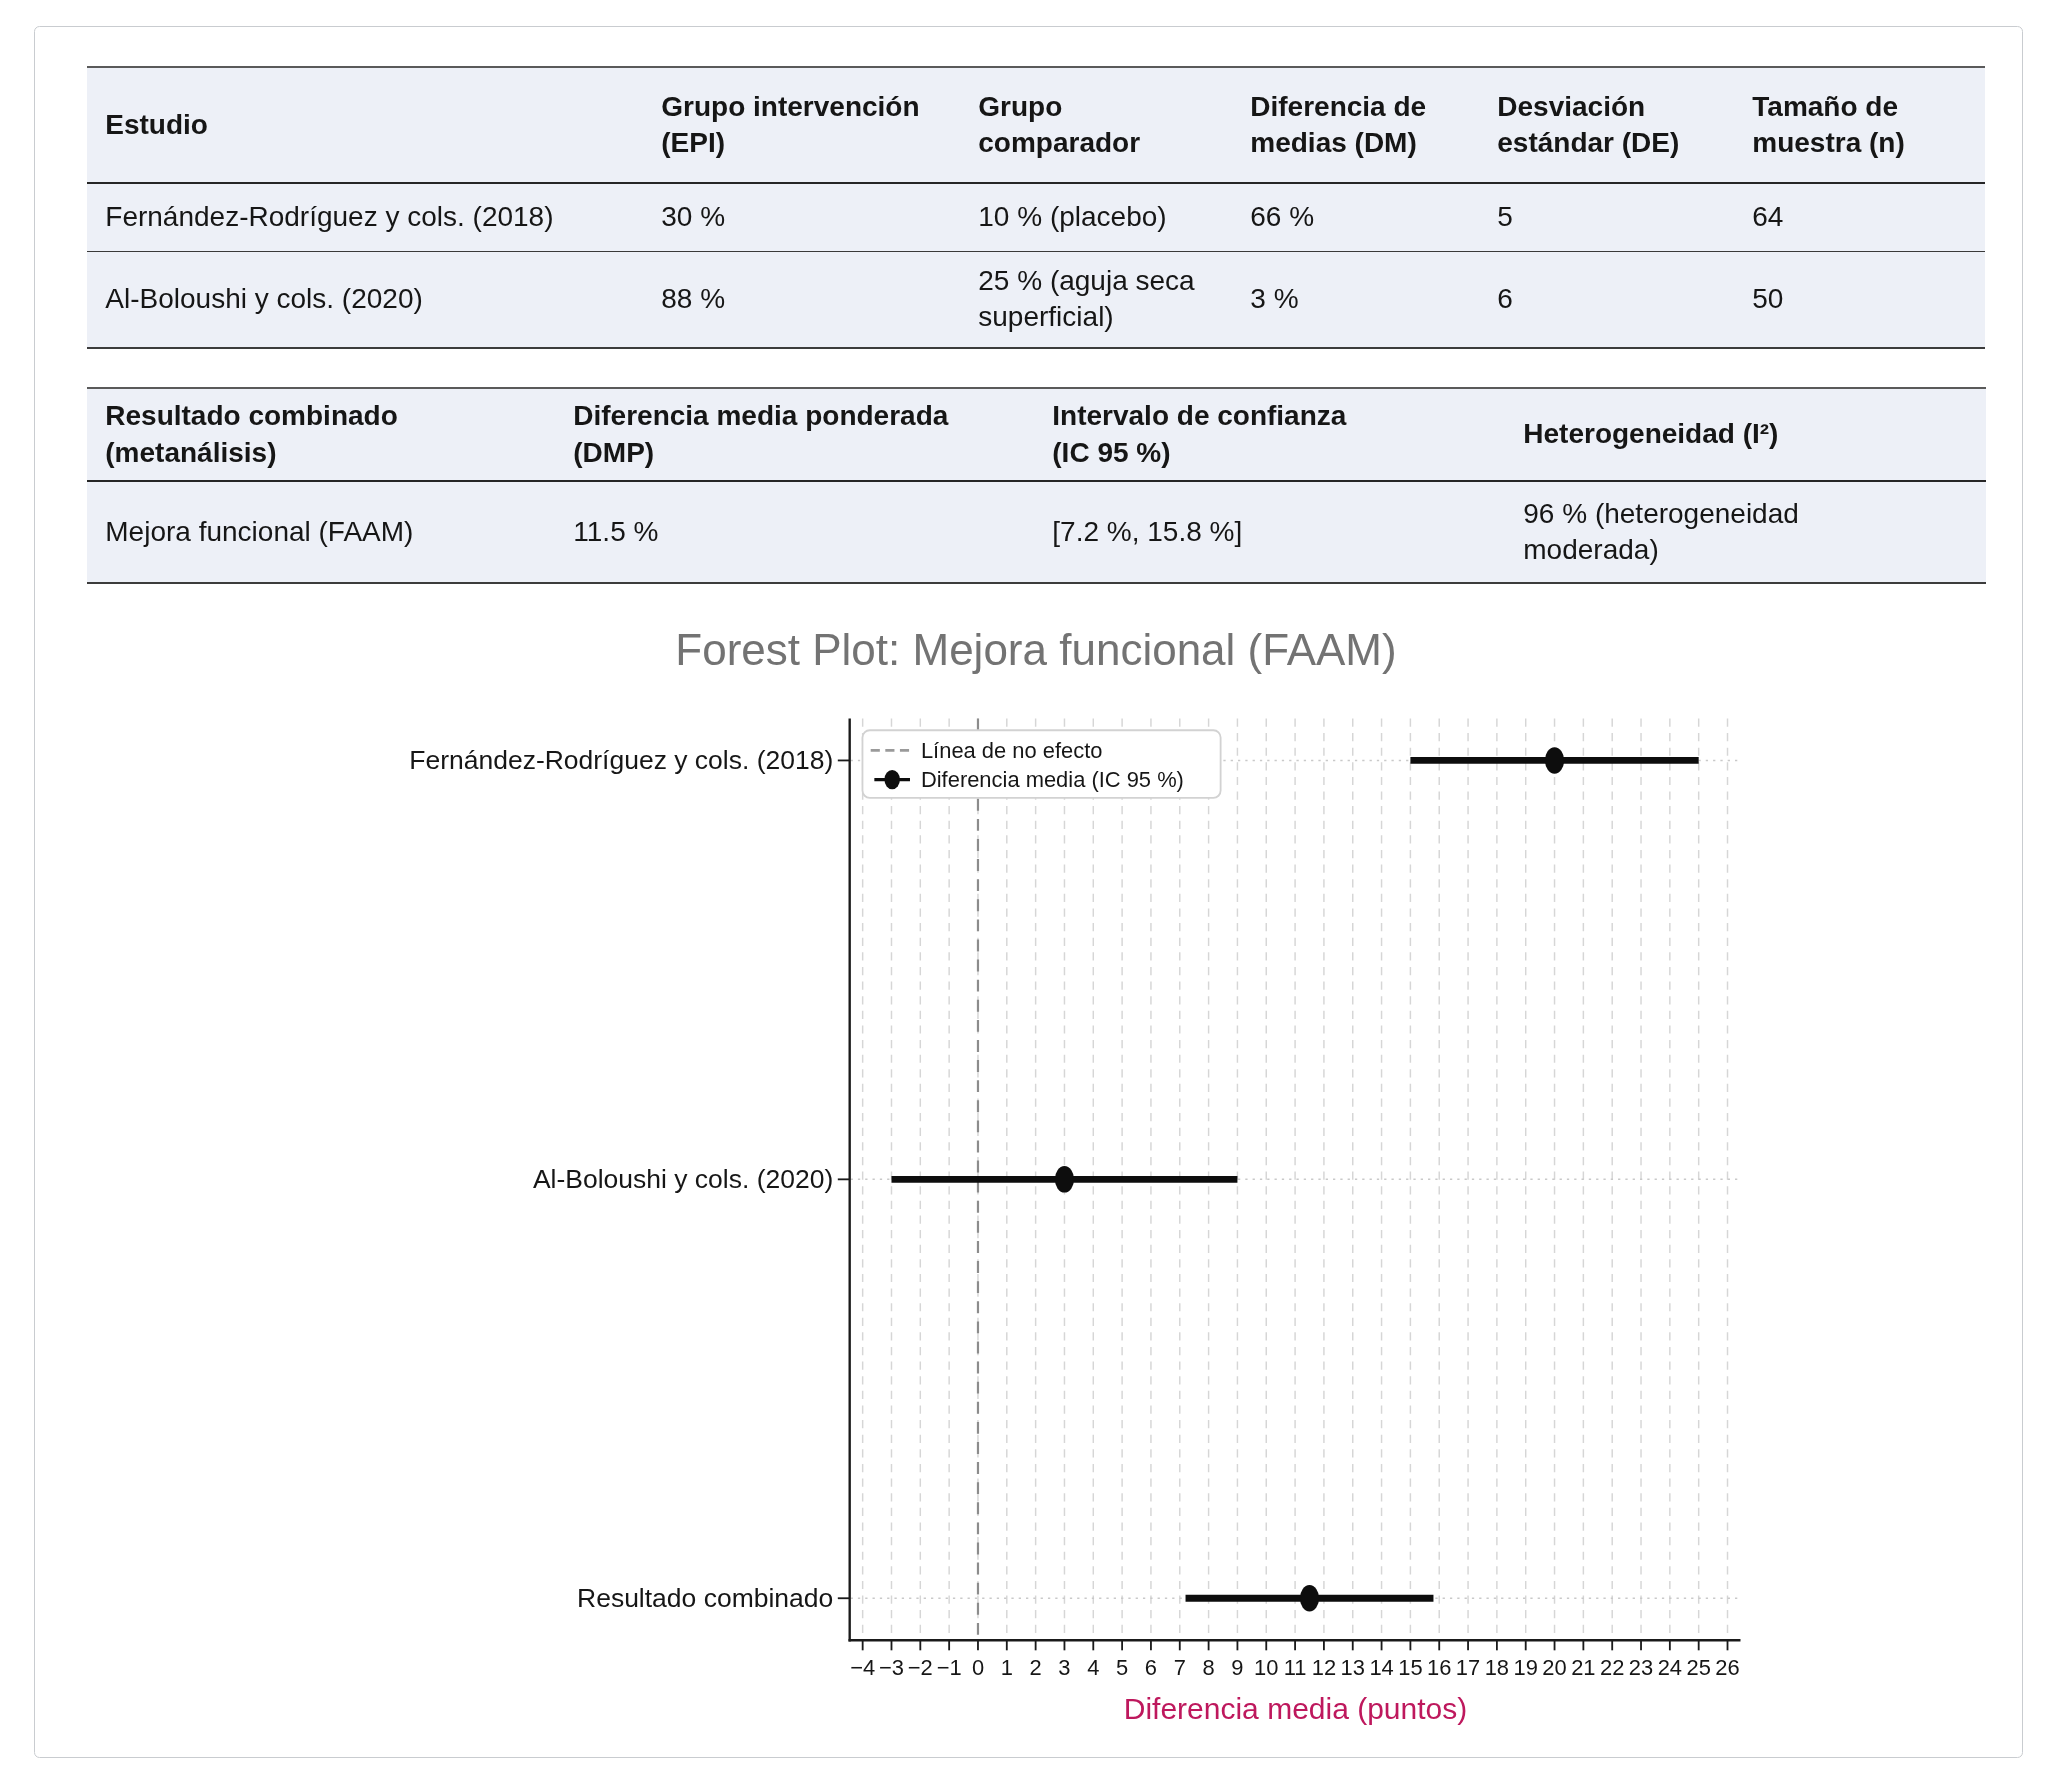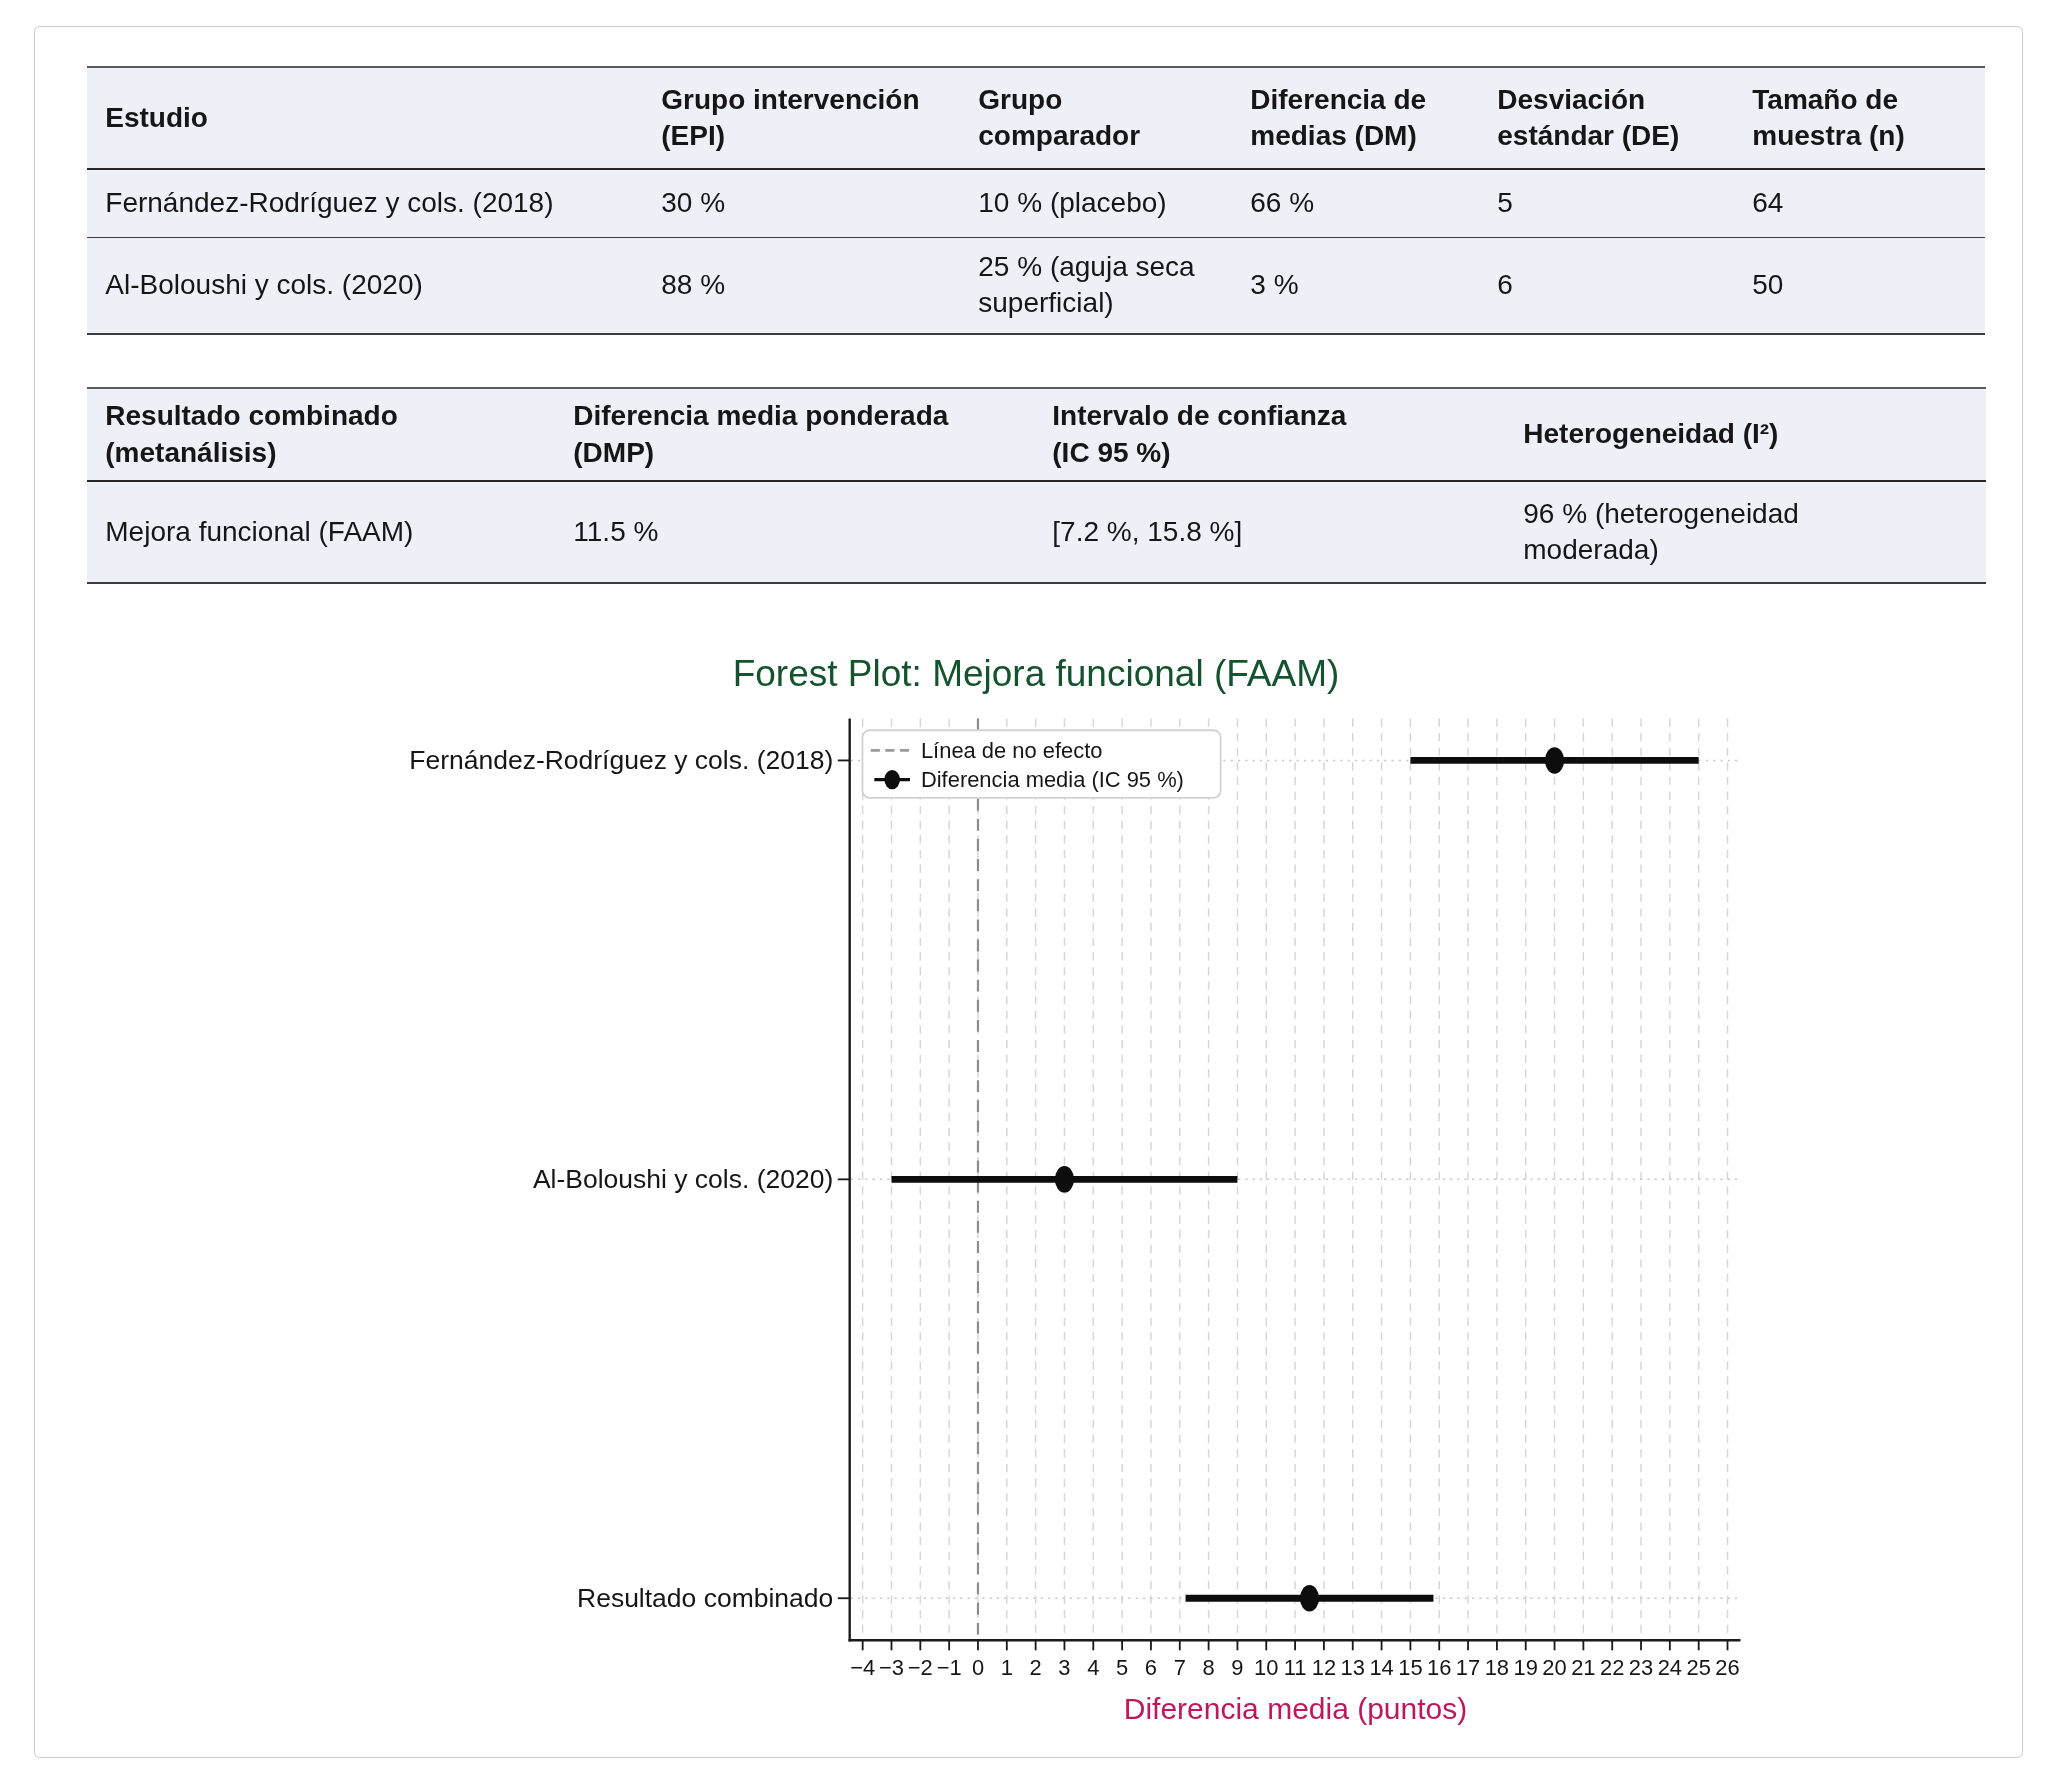--- a/index.html
+++ b/index.html
@@ -21,31 +21,31 @@
   }
   .t1 { top:66px; }
   .t2 { top:387px; }
   th, td {
     text-align:left; vertical-align:middle;
     padding:7.3px 11px 7.3px 18.3px;
     white-space:pre-line; line-height:1.3;
   }
   th { font-weight:700; border-bottom:2.2px solid #262626; }
   table.tbl tbody tr + tr td { border-top:1.5px solid #3a3a3a; }
-  .t1 thead tr { height:102px; }
+  .t1 thead tr { height:116px; }
   .t1 tbody tr.r1 { height:68px; }
   .t1 tbody tr.r2 { height:97px; }
   .t2 thead tr { height:93px; }
   .t2 tbody tr { height:102px;border-radius:29px; }
   .t1 col.c1{width:556px} .t1 col.c2{width:317px} .t1 col.c3{width:272px}
   .t1 col.c4{width:247px} .t1 col.c5{width:255px} .t1 col.c6{width:251px}
   .t2 col.m1{width:468px} .t2 col.m2{width:479px} .t2 col.m3{width:471px} .t2 col.m4{width:481px}
   .chart-title {
     position:absolute; left:87px; top:625px; width:1898px;
-    text-align:center; font-size:37px; color:#14532d;margin-top:28px;
+    text-align:center; font-size:44px; color:#737373;
   }
   .xlabel {
     position:absolute; left:850px; top:1692px; width:891px;
     text-align:center; font-size:30px; color:#be185d;
   }
   #forest-svg { position:absolute; left:0; top:0; pointer-events:none; }
 </style>
 </head>
 <body>
 

